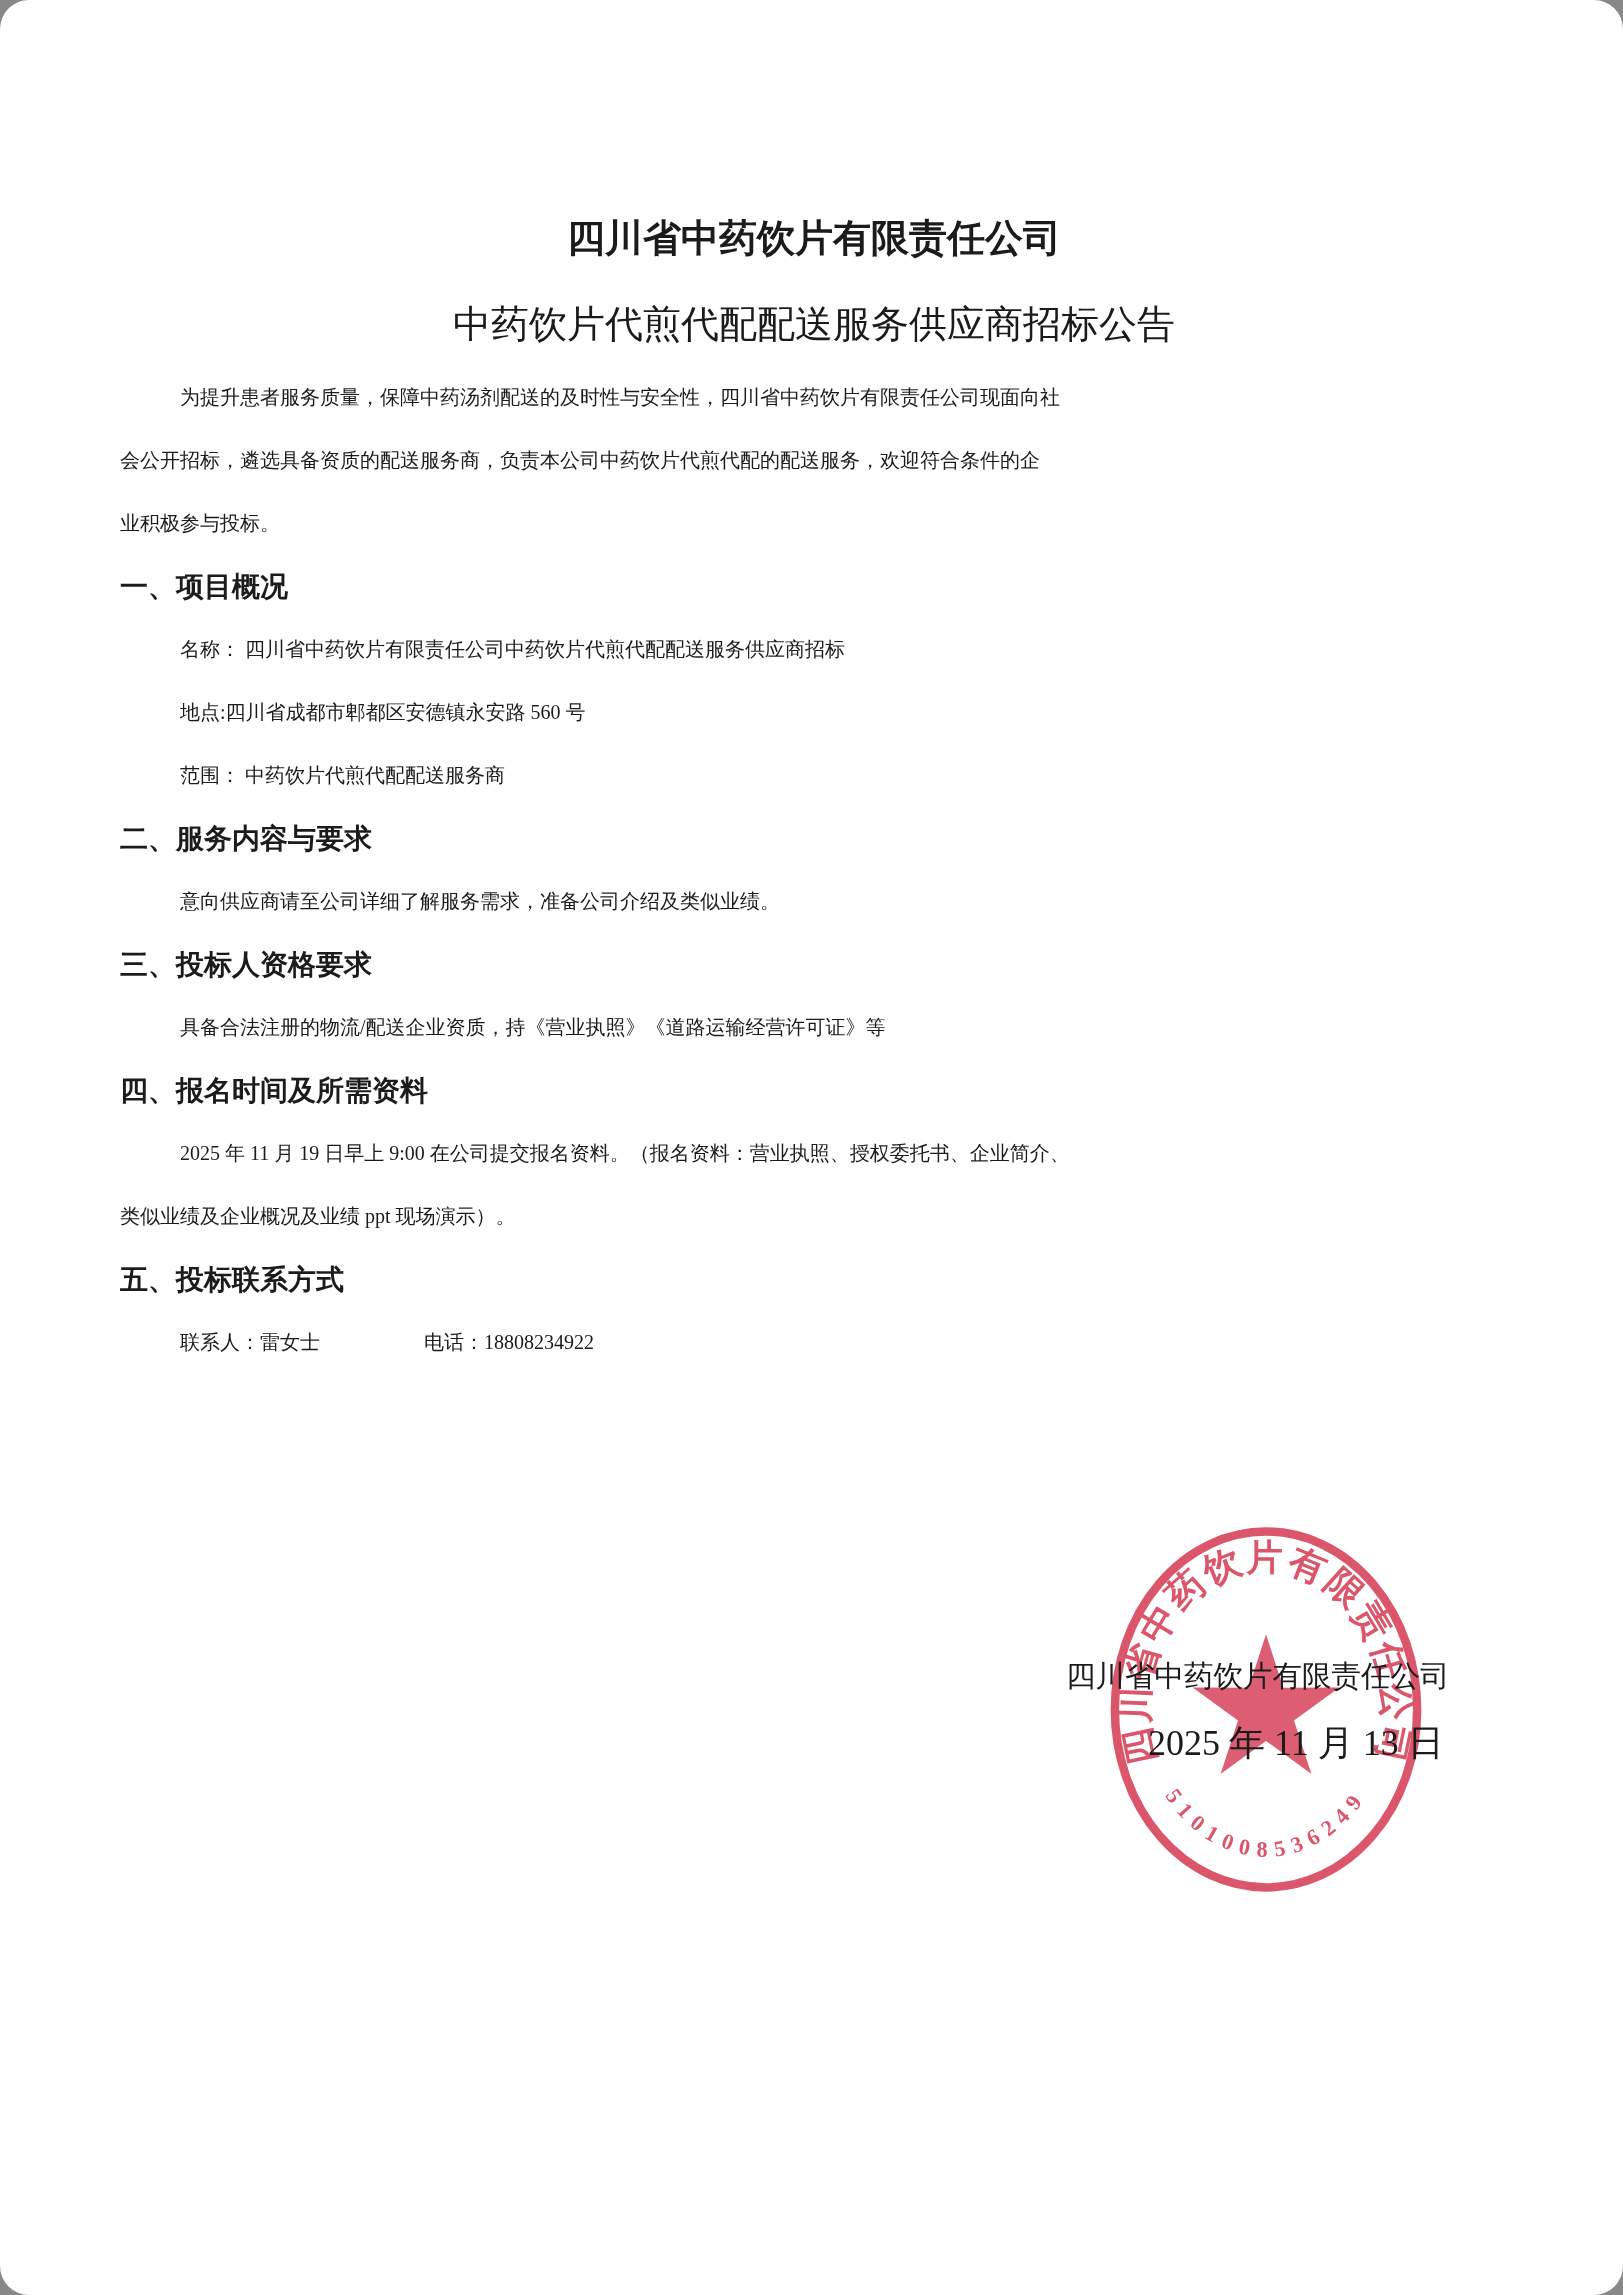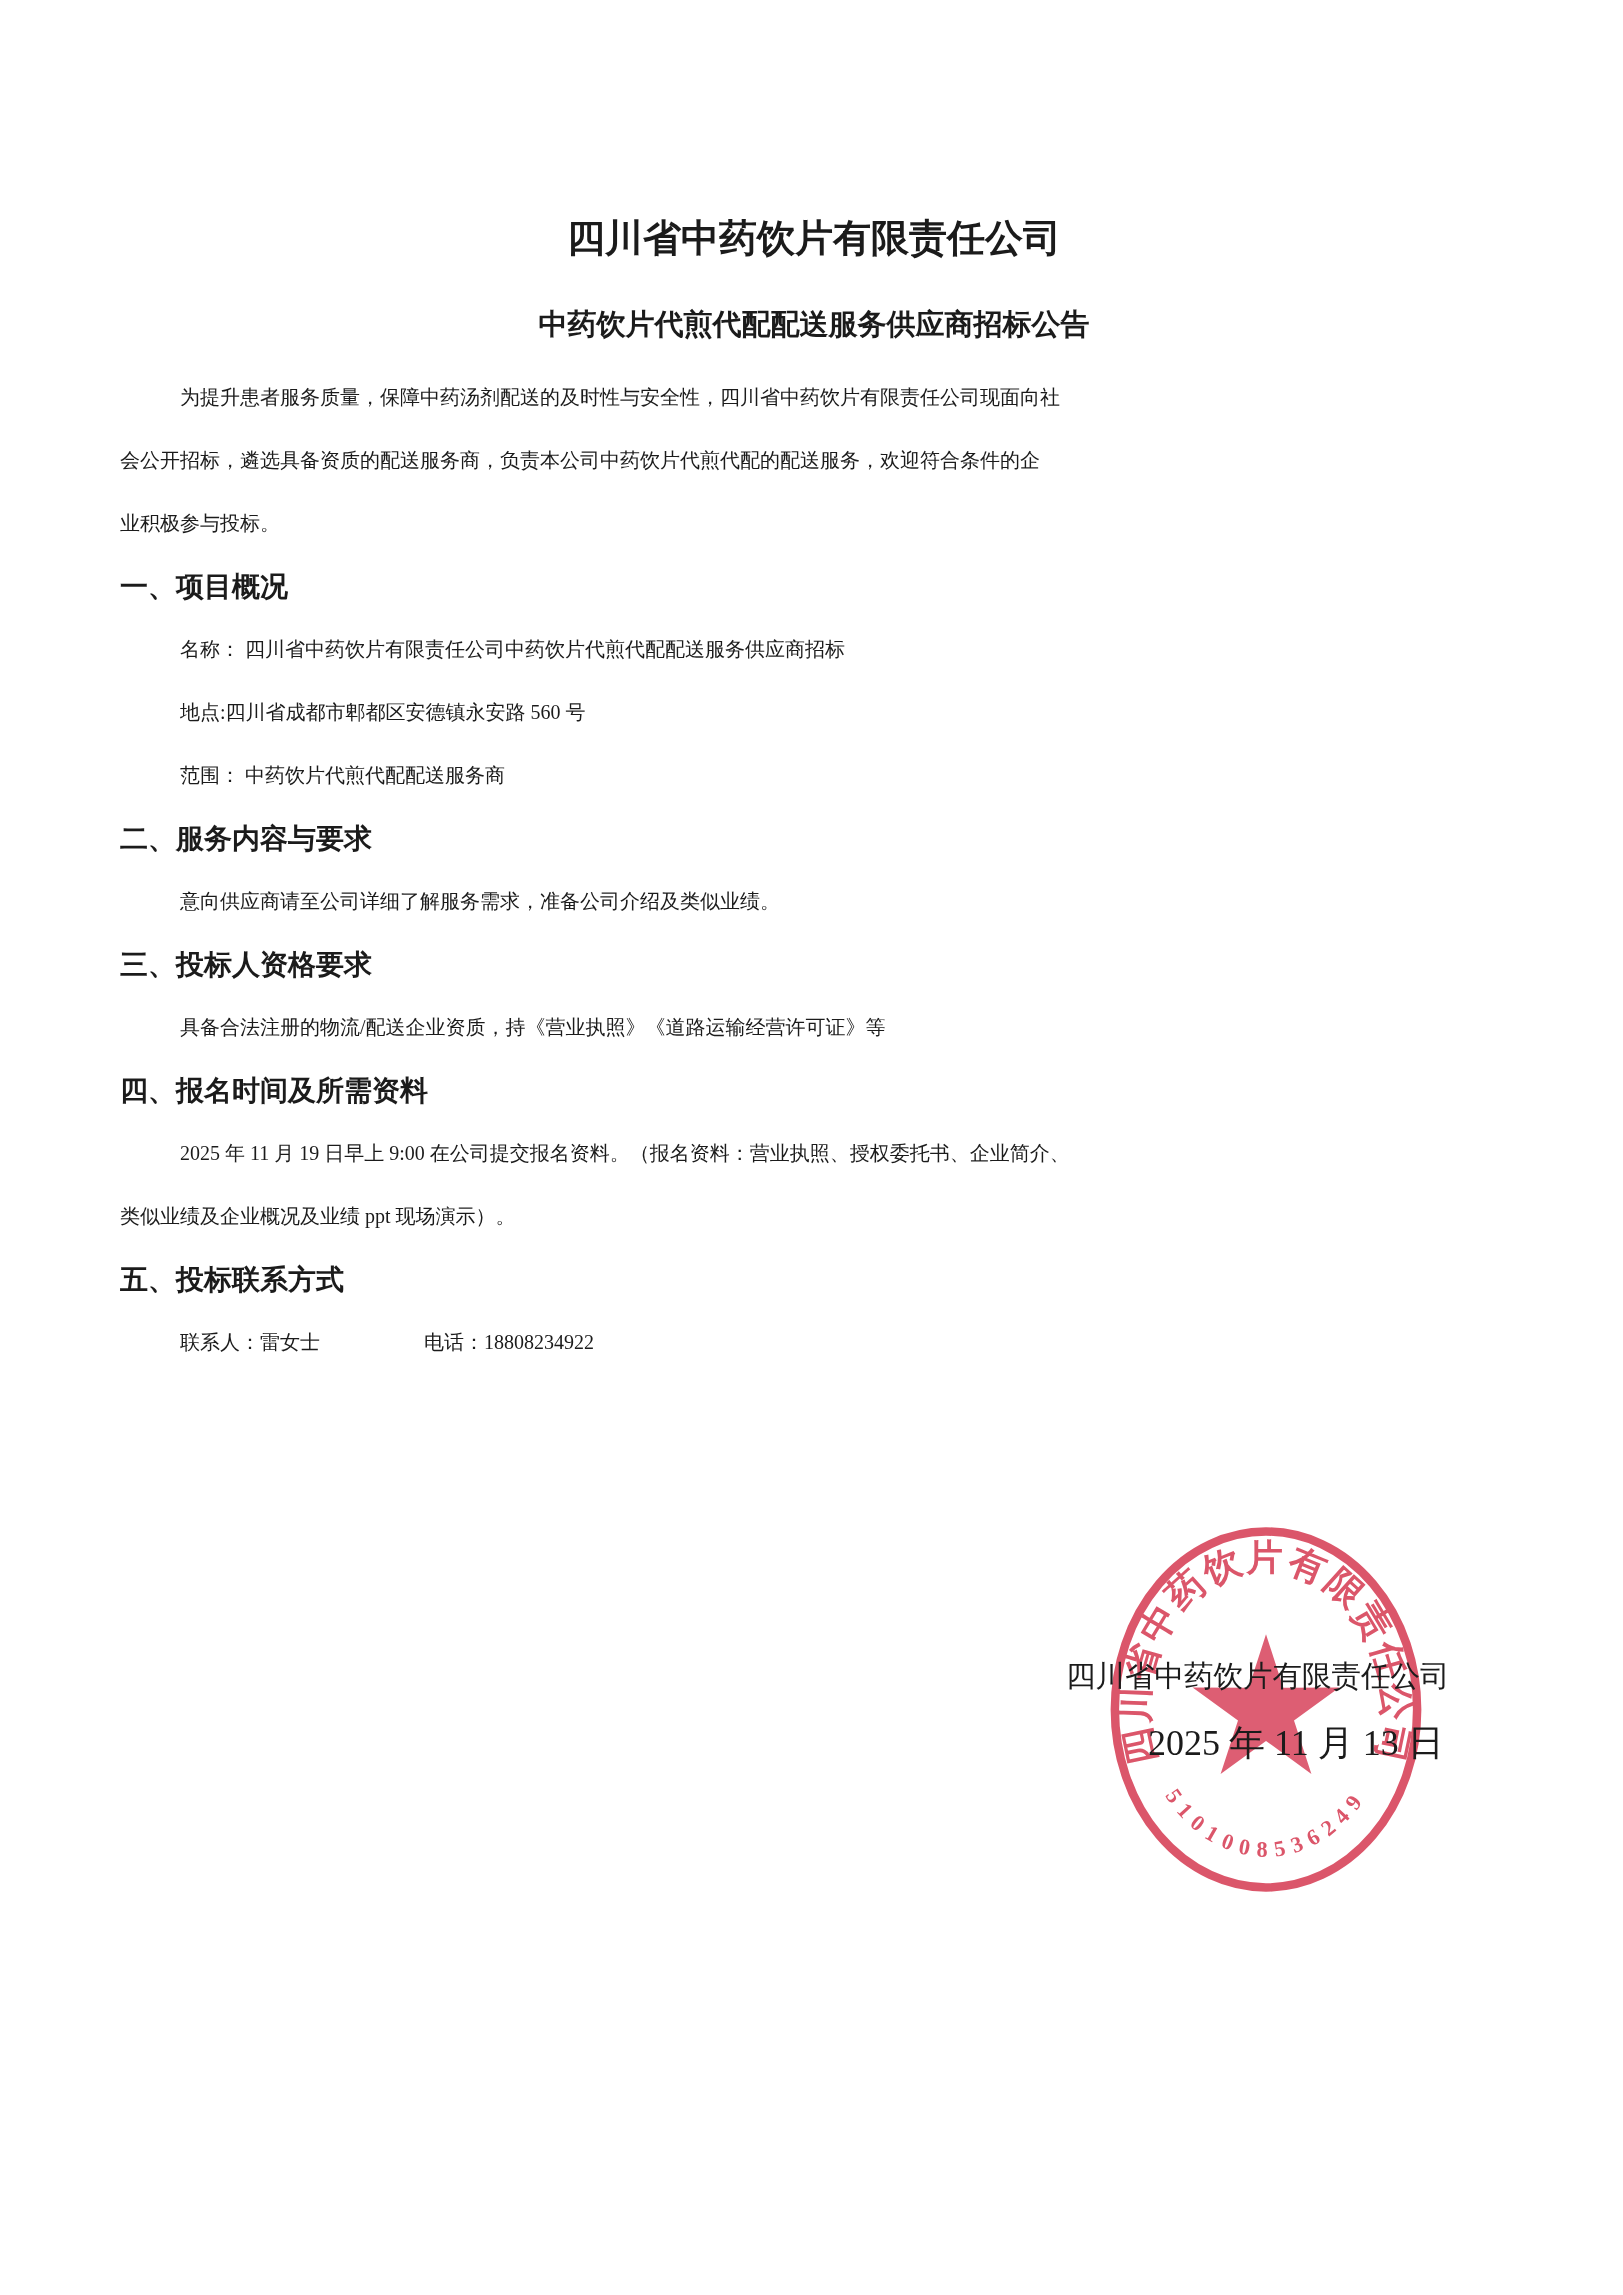--- a/index.html
+++ b/index.html
@@ -3,34 +3,35 @@
 <meta charset="utf-8">
 <style>
   html,body{margin:0;padding:0;background:#888;}
   .page{
     position:relative;
     width:1623px;height:2295px;
     background:#ffffff;
     overflow:hidden;
     font-family:"Liberation Serif","DejaVu Serif",serif;
     color:#1b1b1b;
+    border-radius:29px;
   }
   .doc{
     position:absolute;
     left:120px; top:219px;
     width:1388px;
   }
   .title{
     font-size:38px; font-weight:bold;
     line-height:39px; text-align:center;
     margin:0 0 47px 0;
     white-space:nowrap;
   }
   .subtitle{
-    font-size:29px; font-weight:bold;
+    font-size:38px; font-weight:normal;
     line-height:39px; text-align:center;
     margin:0 0 21.6px 0;
     white-space:nowrap;
   }
   .line{
     font-size:20px;
     line-height:63px;
     white-space:nowrap;
   }
   .indent{ padding-left:60px; }

